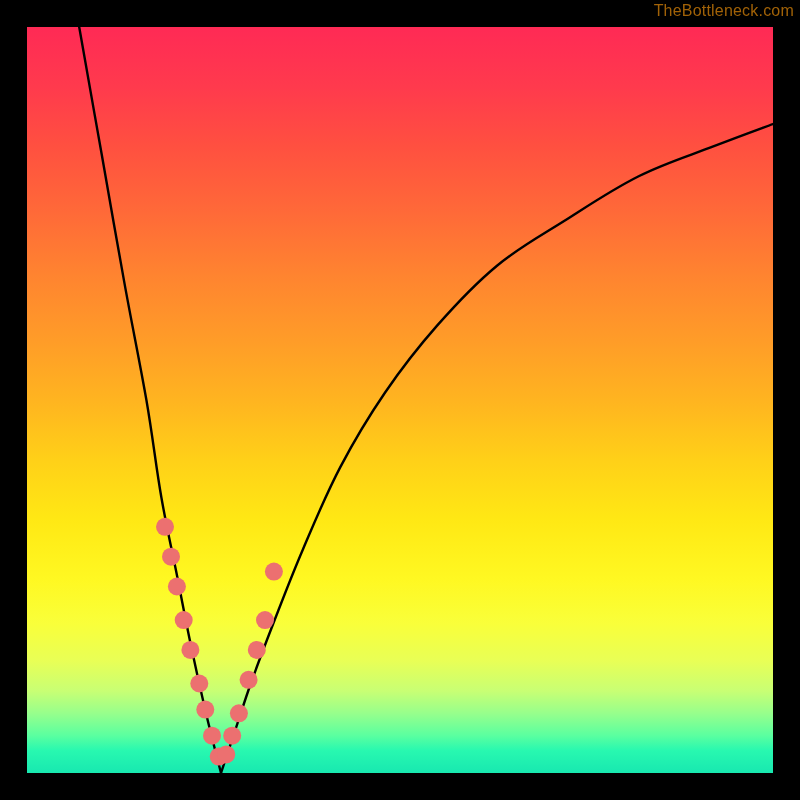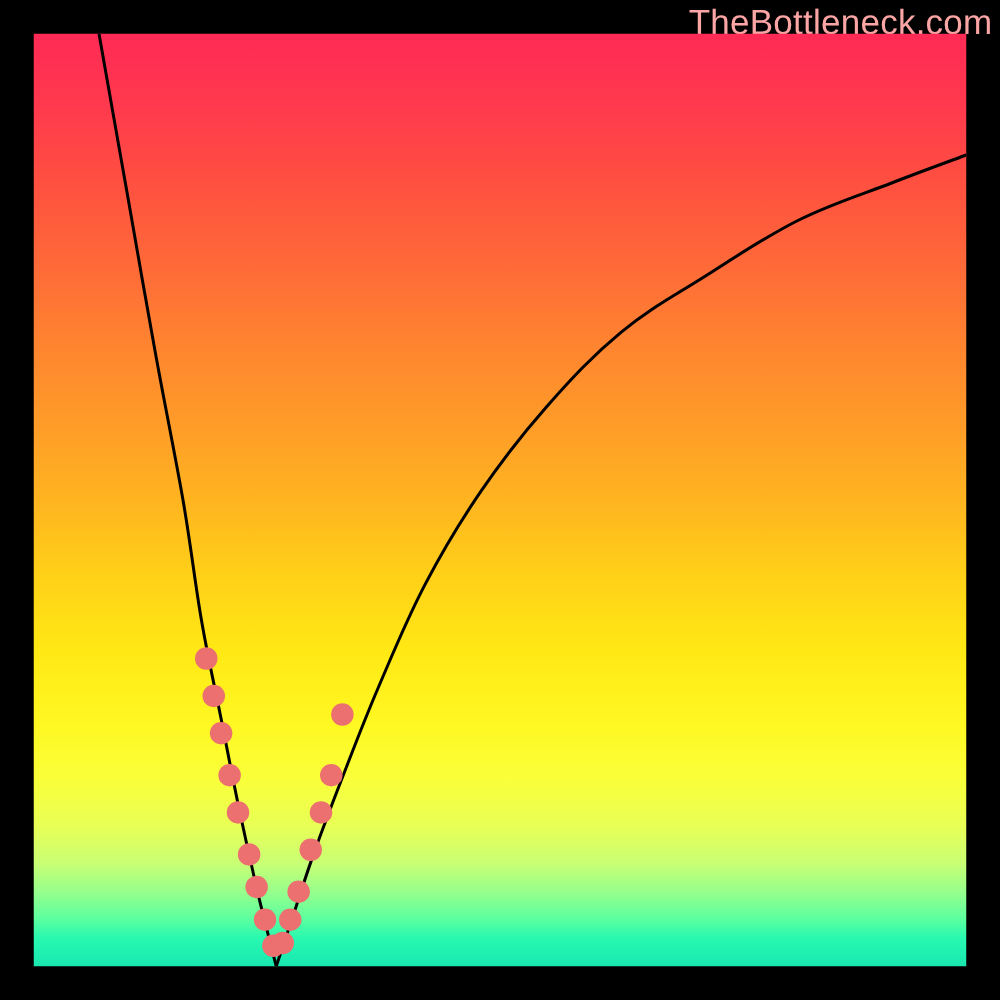--- a/index.html
+++ b/index.html
@@ -40,23 +40,23 @@
       #97ff8c 92%,
       #5affa0 95%,
       #28f8b0 97%,
       #18e8b0 100%
     );
   }
   .watermark {
     position: absolute;
     top: 2px;
     right: 6px;
-    font-size: 28px;
+    font-size: 16px;
     font-weight: 500;
-    color: #fca5a5;
+    color: #a16207;
     letter-spacing: 0.2px;
   }
   svg.curves {
     position: absolute;
     left: 0;
     top: 0;
     width: 746px;
     height: 746px;
   }
 </style>

